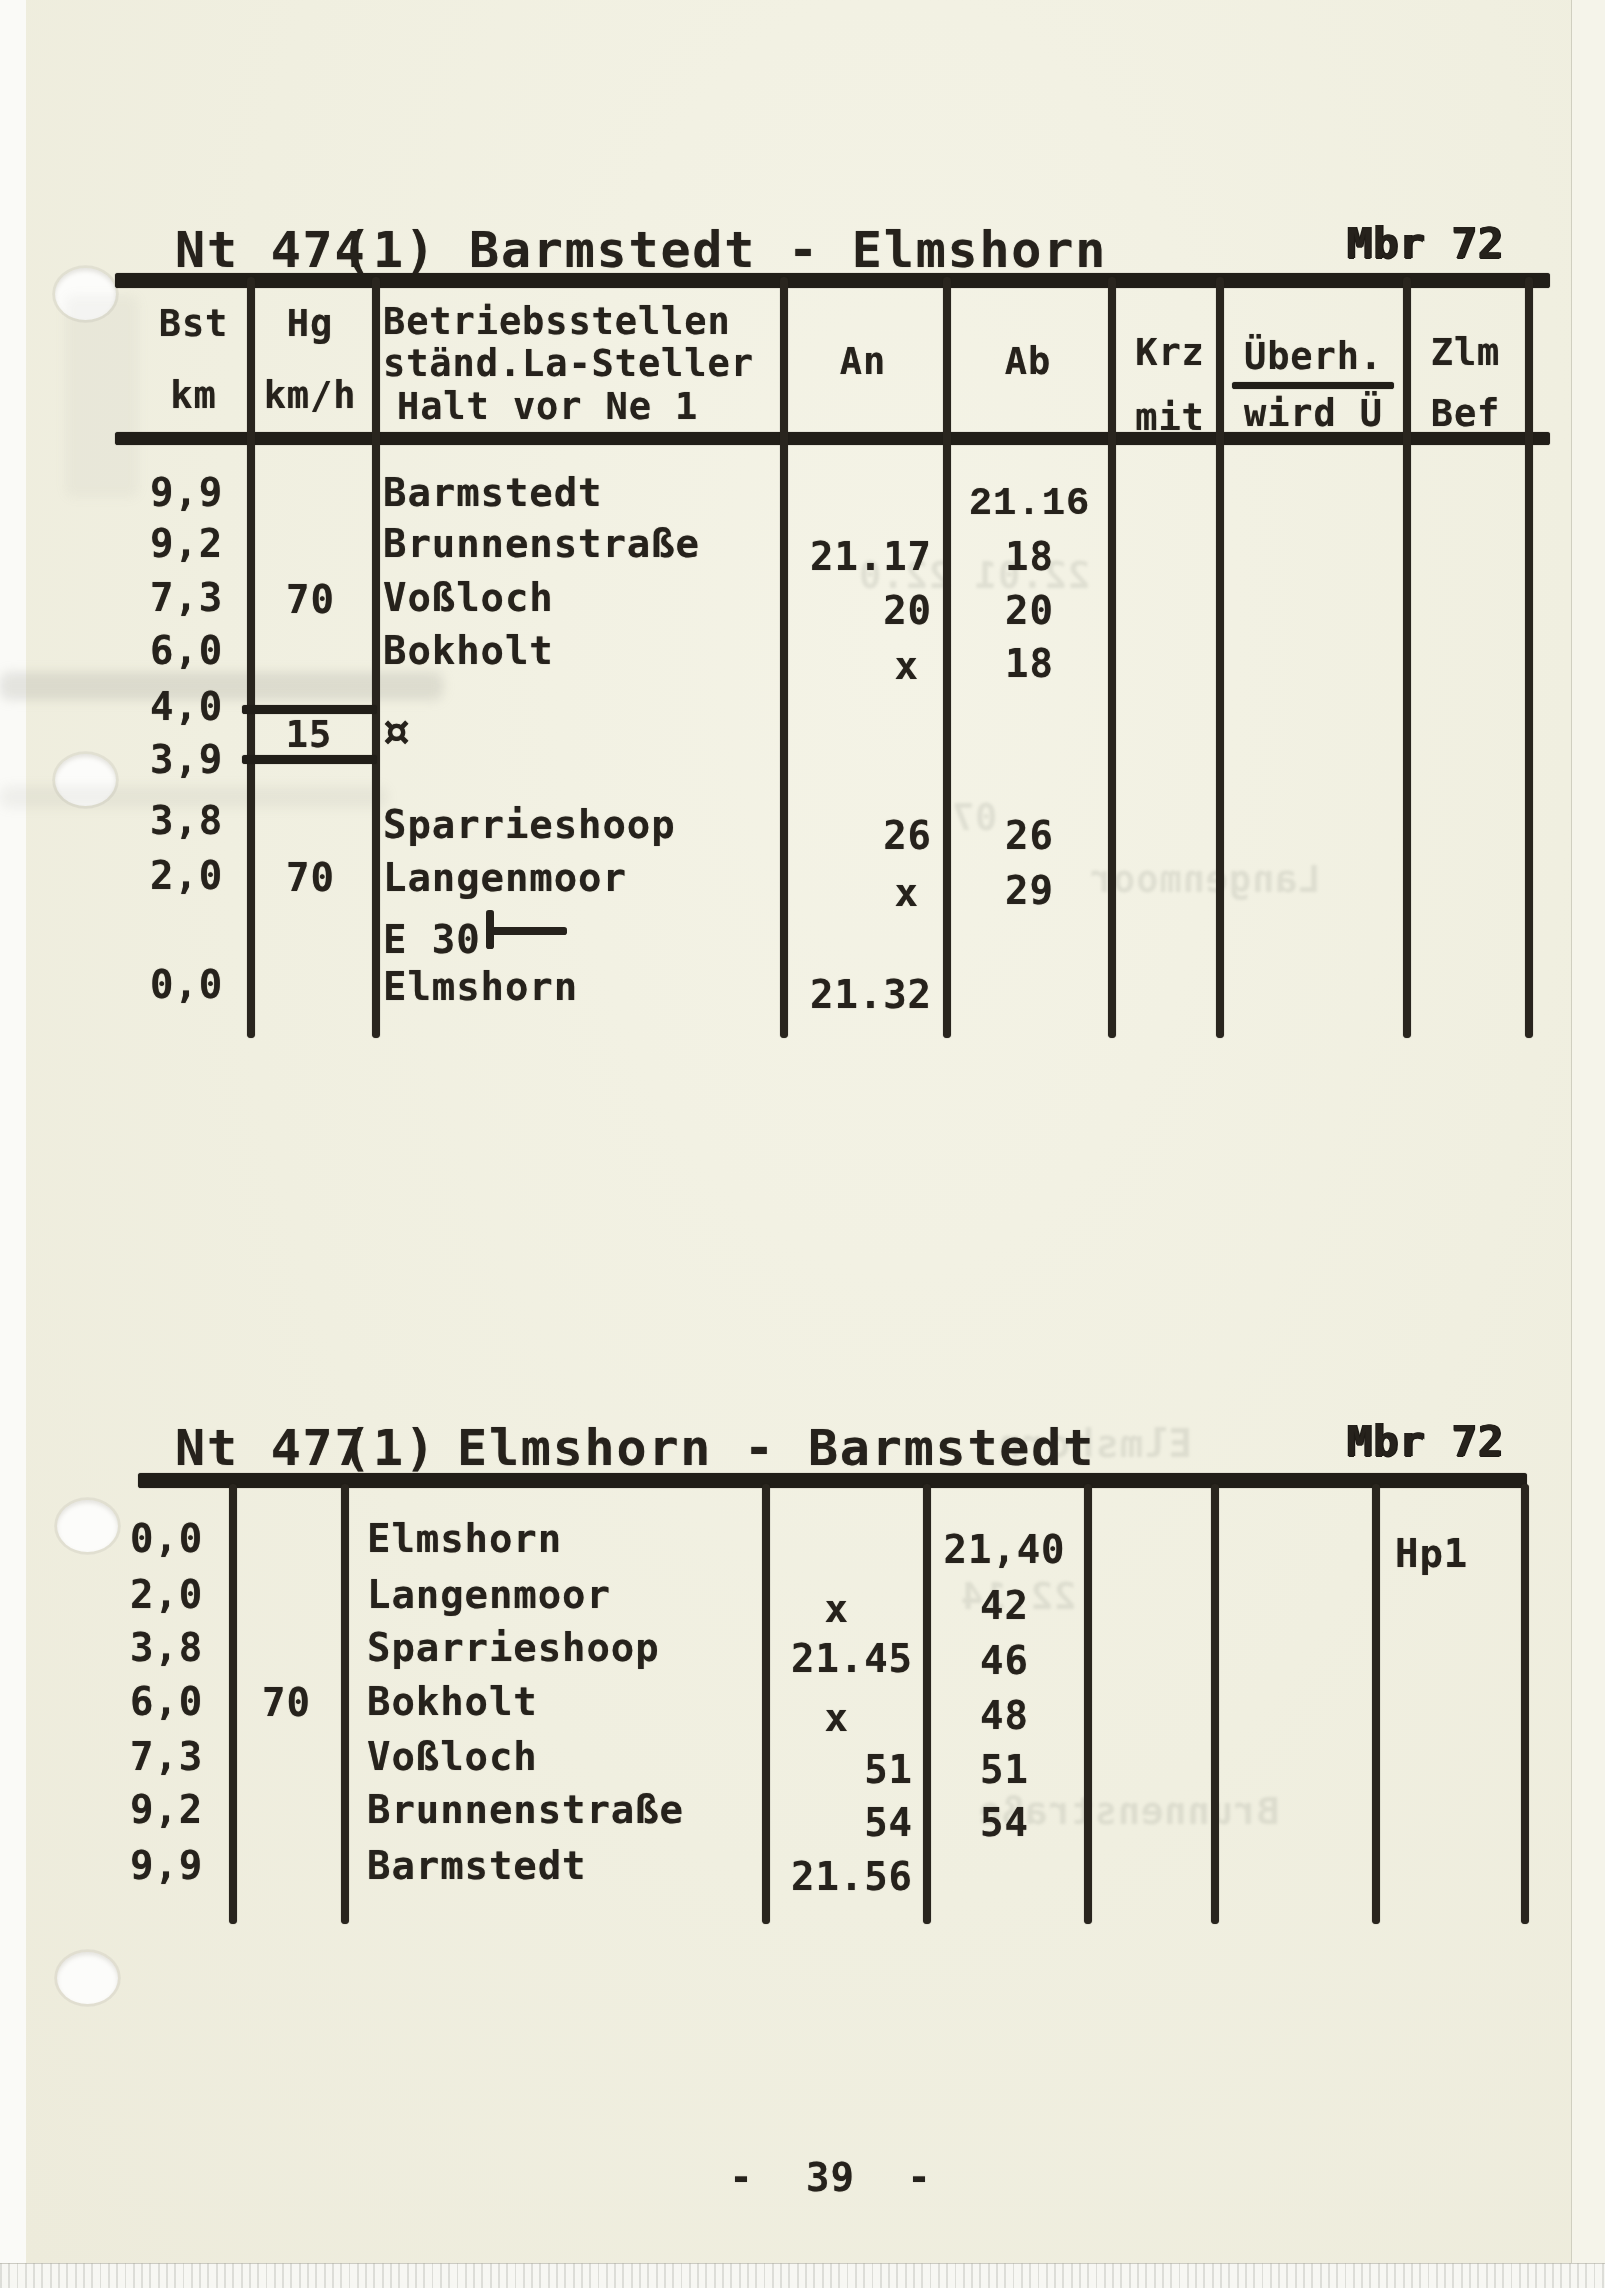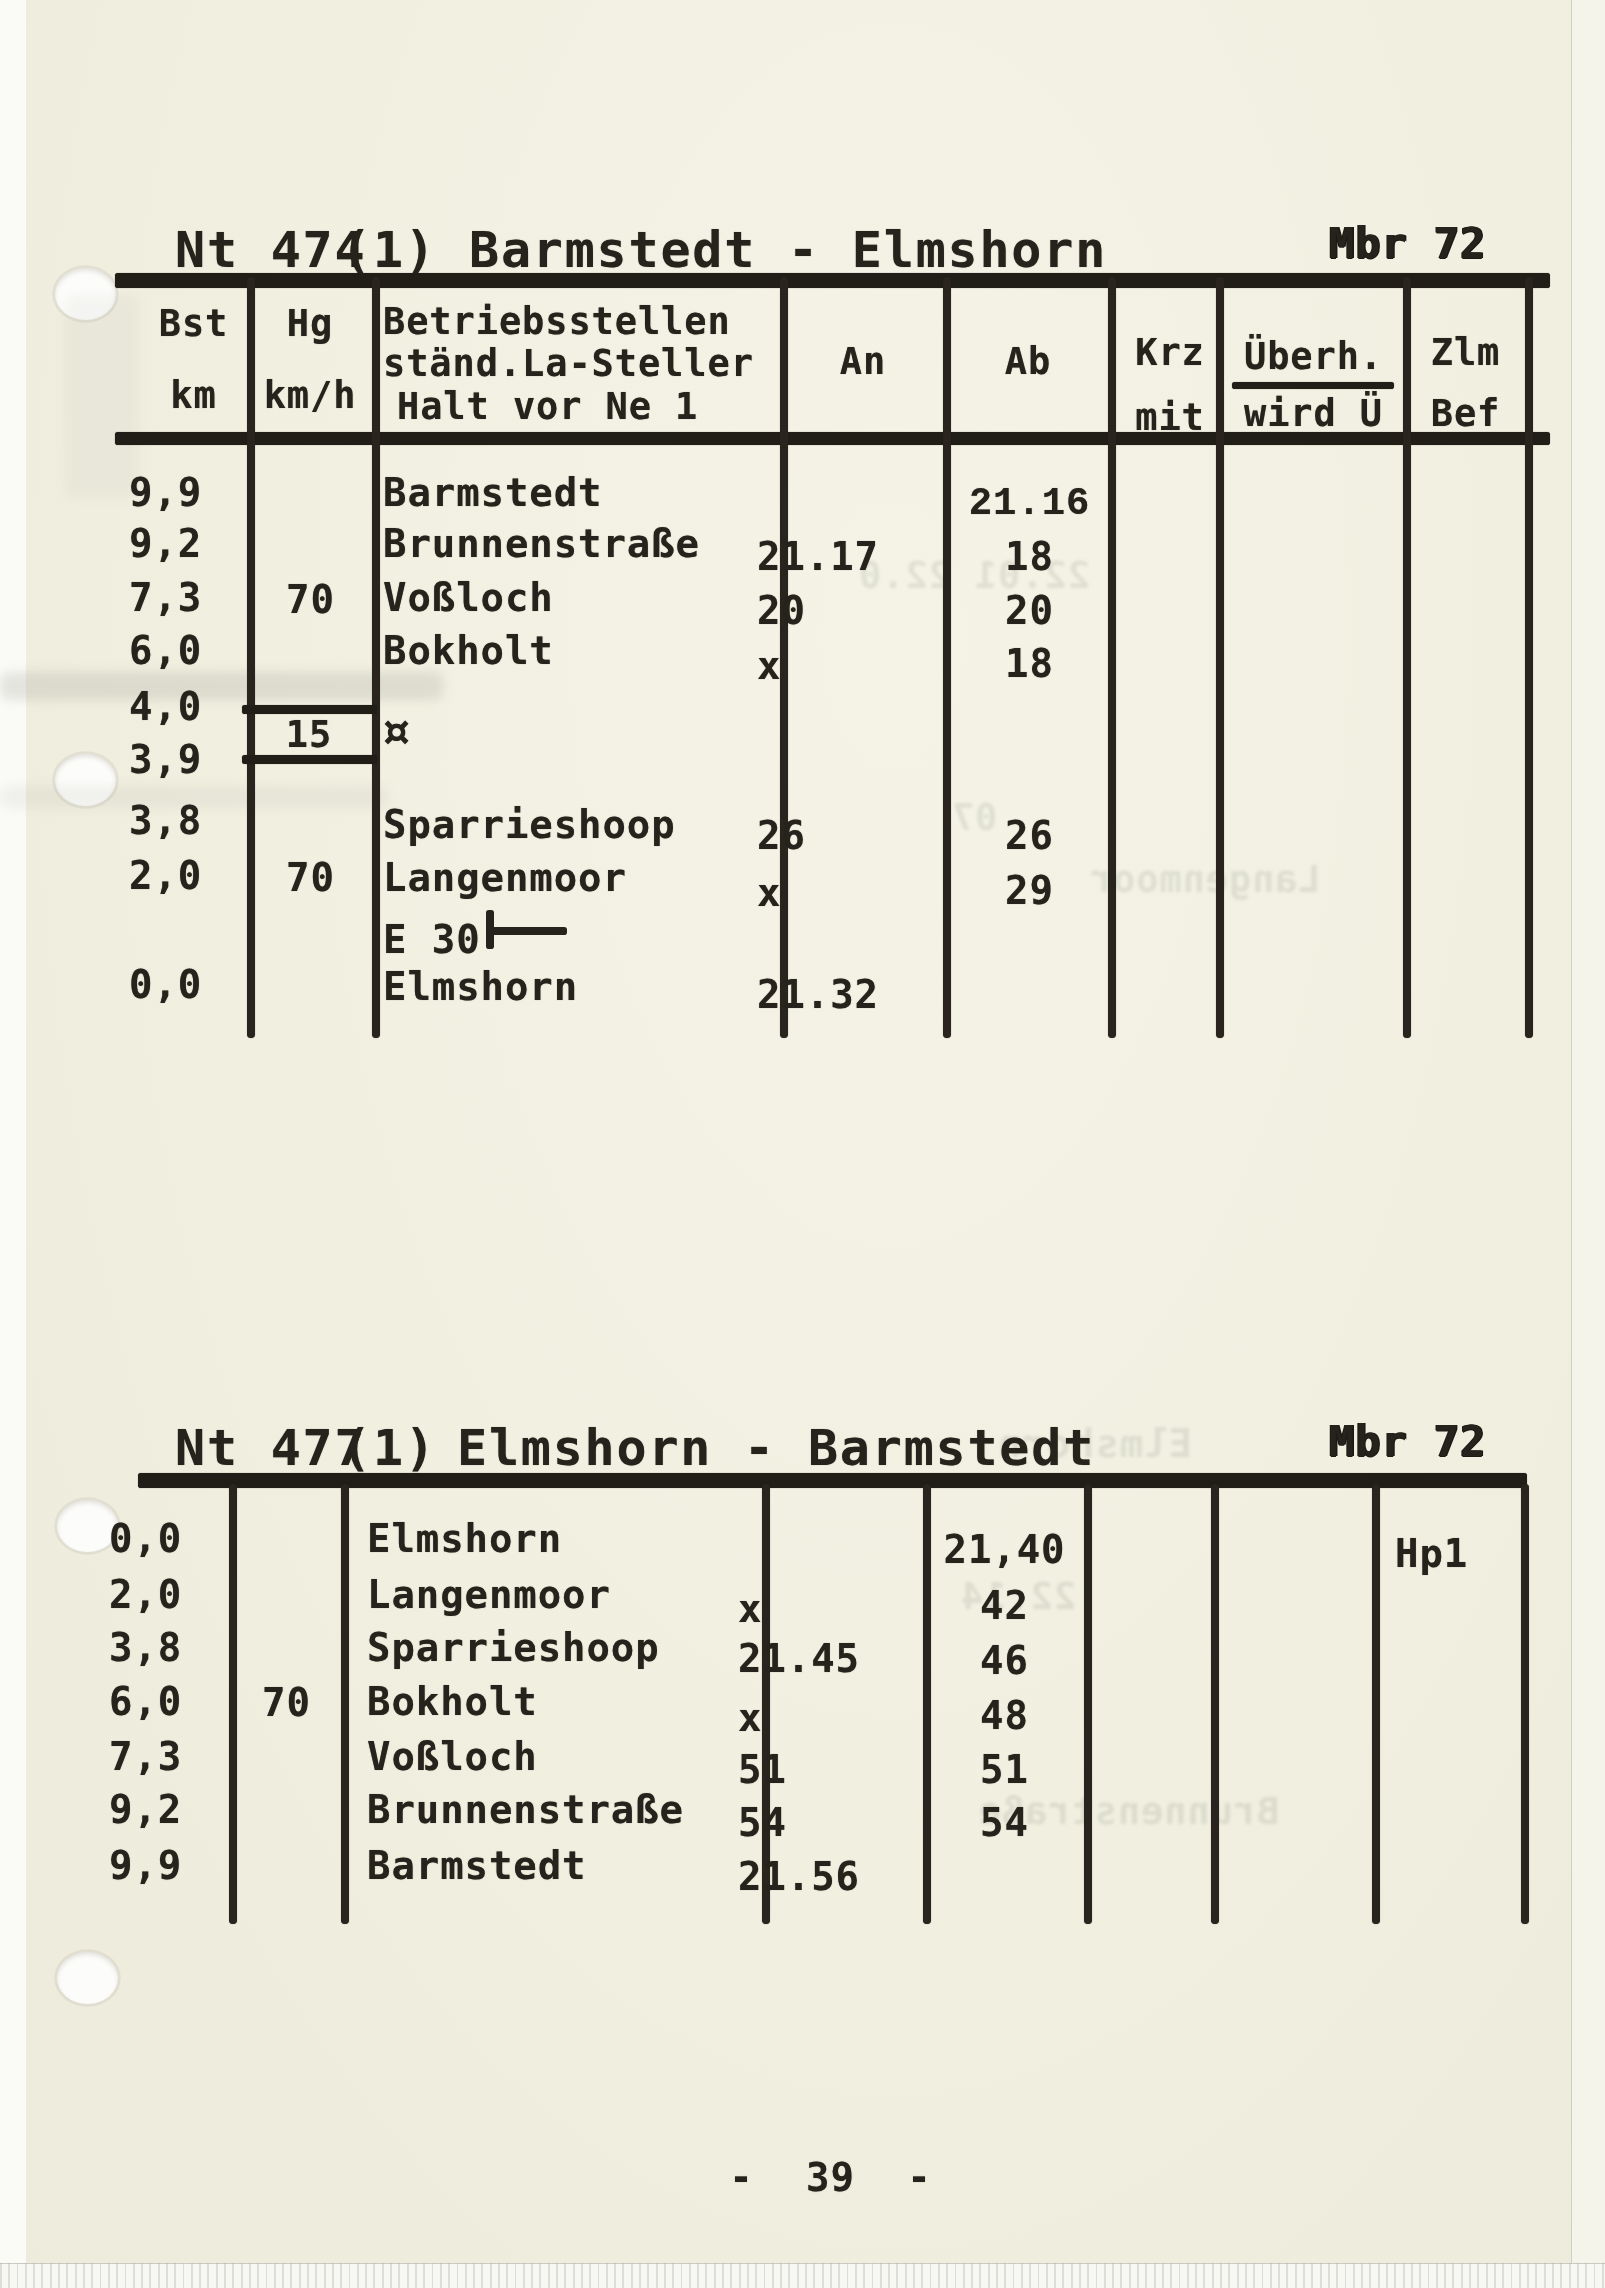--- a/index.html
+++ b/index.html
@@ -11,23 +11,23 @@
          background:#f5f4ea;border-left:1.8px solid rgba(165,162,142,.45);}
   .bottom-strip{position:absolute;left:0;top:2263px;width:1606px;height:26px;
          background:#f7f7f3;border-top:1.8px solid rgba(170,168,155,.55);
          background-image:repeating-linear-gradient(90deg, rgba(195,196,190,.5) 0 1.8px, transparent 1.8px 8.3px);}
   .hole{position:absolute;width:61px;height:52px;border-radius:50%;background:#fcfcfa;
         box-shadow:inset 0 2.8px 4.6px rgba(120,118,100,.18), 0 0 0 2.8px rgba(200,198,185,.35);}
   .smudge{position:absolute;background:rgba(150,152,142,.22);filter:blur(5.5px);border-radius:9.2px;}
   .cell{position:absolute;font-weight:700;font-size:39px;line-height:1;color:#26221c;
         letter-spacing:0.9px;white-space:pre;text-shadow:0 0 0.9px rgba(40,34,26,.55);}
   .hdr{font-size:37px;}
-  .km{width:115px;text-align:left;}
+  .km{width:115px;text-align:center;}
   .ctr{text-align:center;}
-  .rt{}
+  .rt{text-align:right;}
   .title{font-size:50px;letter-spacing:1.8px;}
   .stamp{font-size:42px;text-shadow:1.4px 0 0 #1d1a15, -0.9px 0 0 #1d1a15, 0 0.9px 0 #1d1a15;}
   .vline{position:absolute;width:8.3px;background:#29251e;border-radius:3.7px;
          box-shadow:0 0 0.9px rgba(30,26,20,.7);}
   .hbar{position:absolute;background:#211e18;border-radius:2.8px;box-shadow:0 0 0.9px rgba(30,26,20,.8);}
   .ghost{position:absolute;font-weight:700;color:#7e8378;opacity:.17;filter:blur(1.8px);
          transform:scaleX(-1);font-size:37px;letter-spacing:0.9px;white-space:pre;}
   .la-sym{font-size:52px;}
   .arrow-v{position:absolute;width:8.3px;height:39px;background:#26221c;border-radius:2.8px;}
   .arrow-h{position:absolute;width:81px;height:8.3px;background:#26221c;border-radius:2.8px;}

